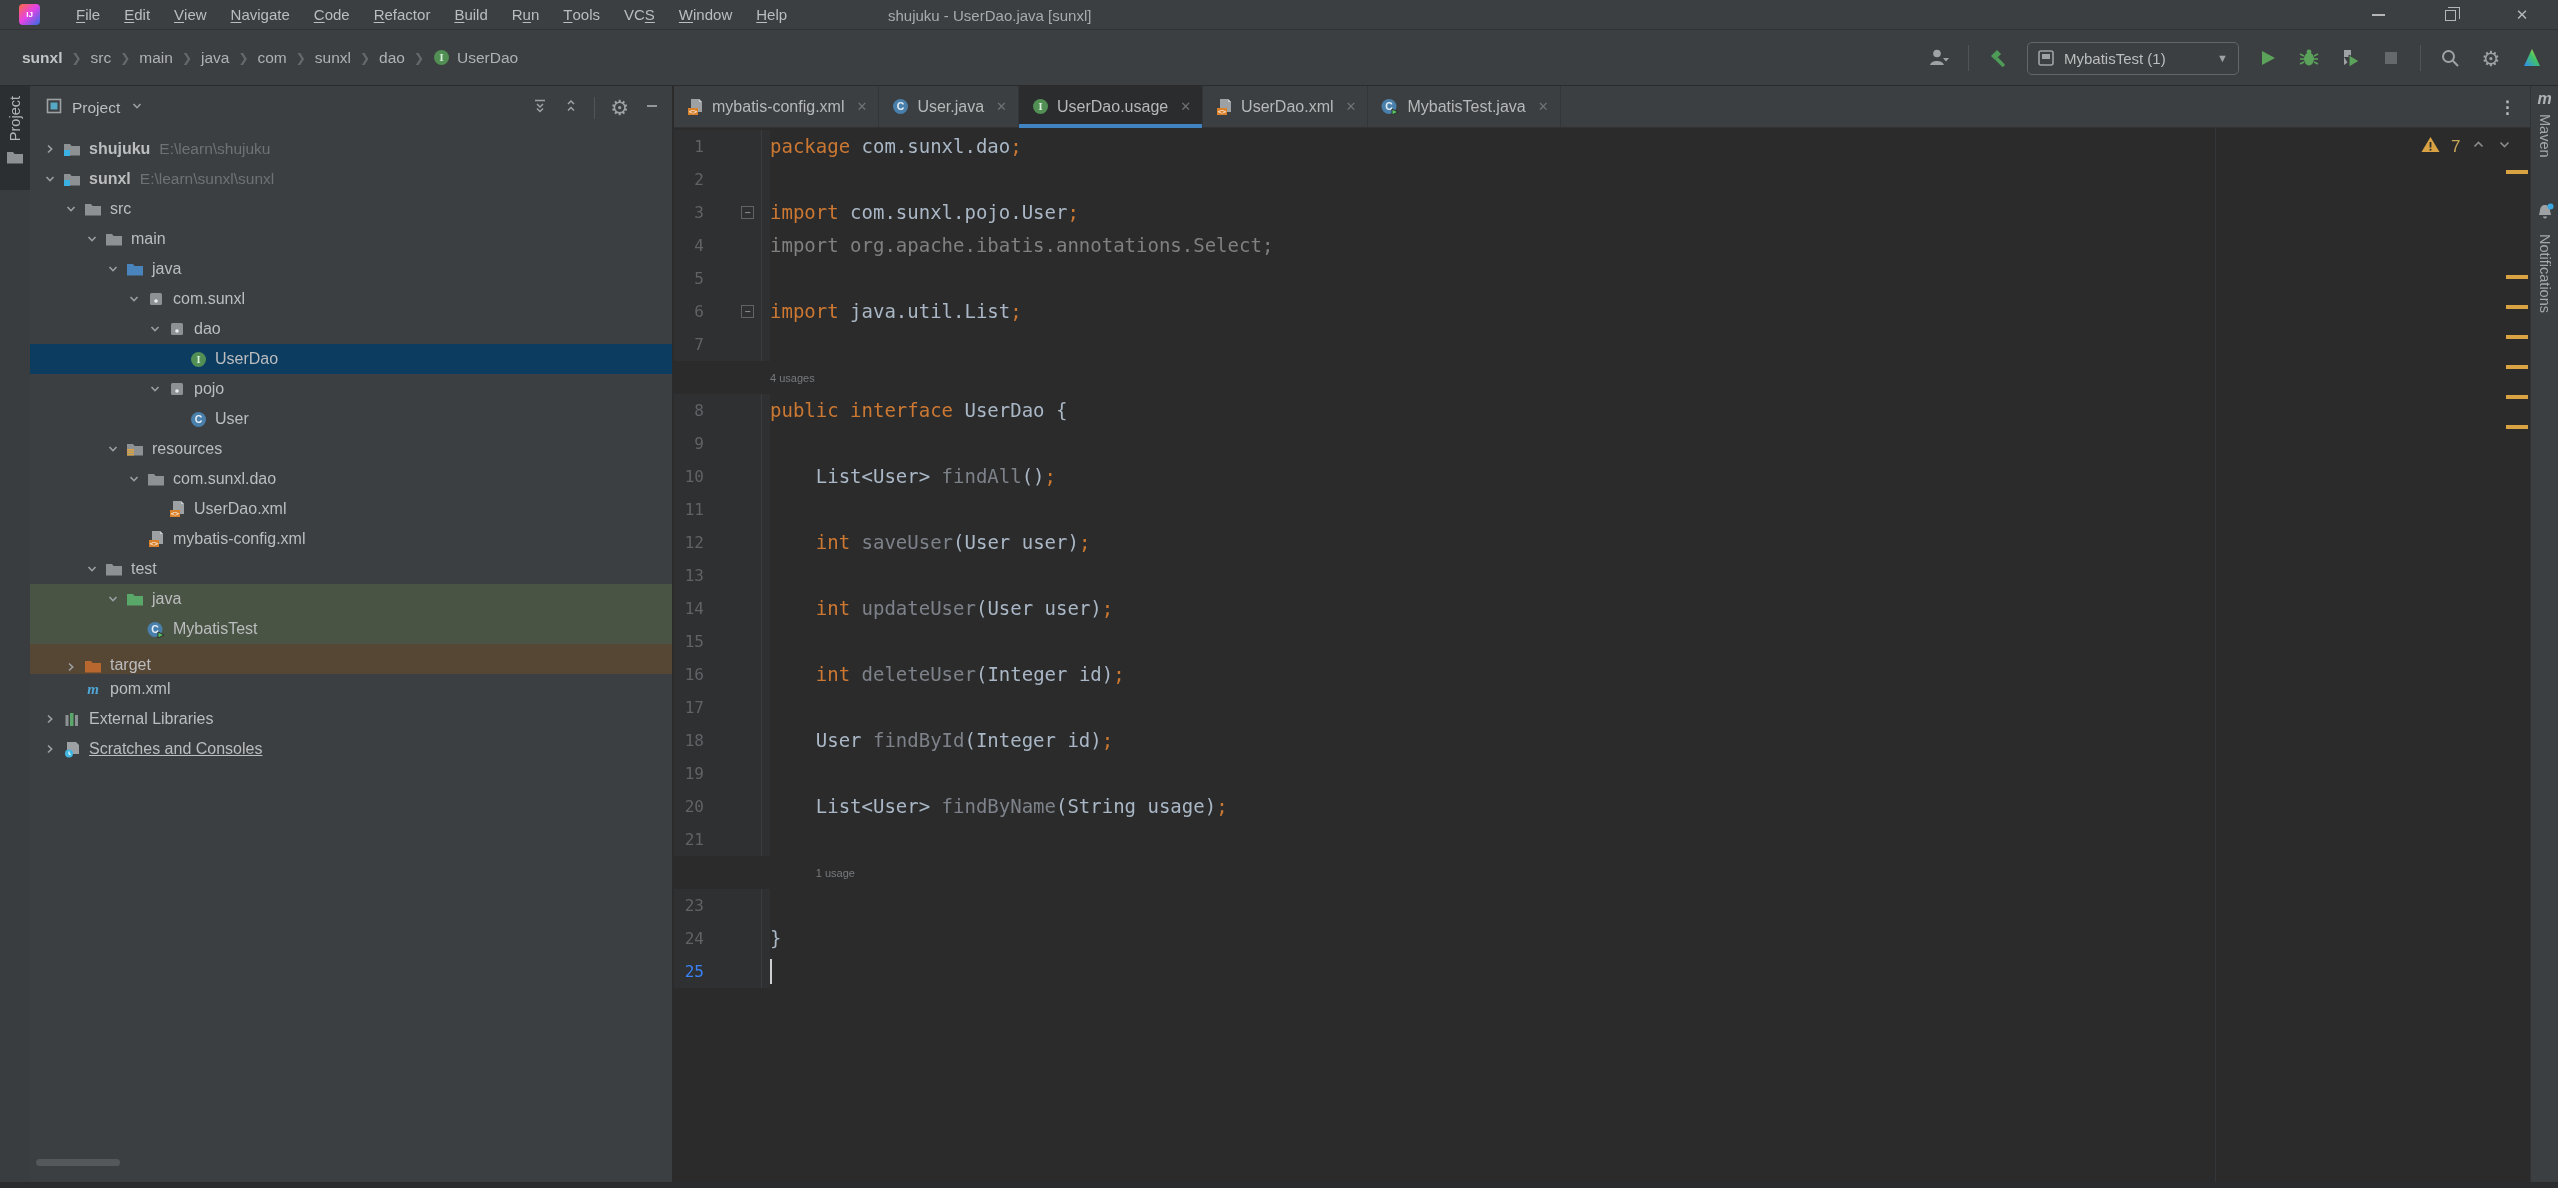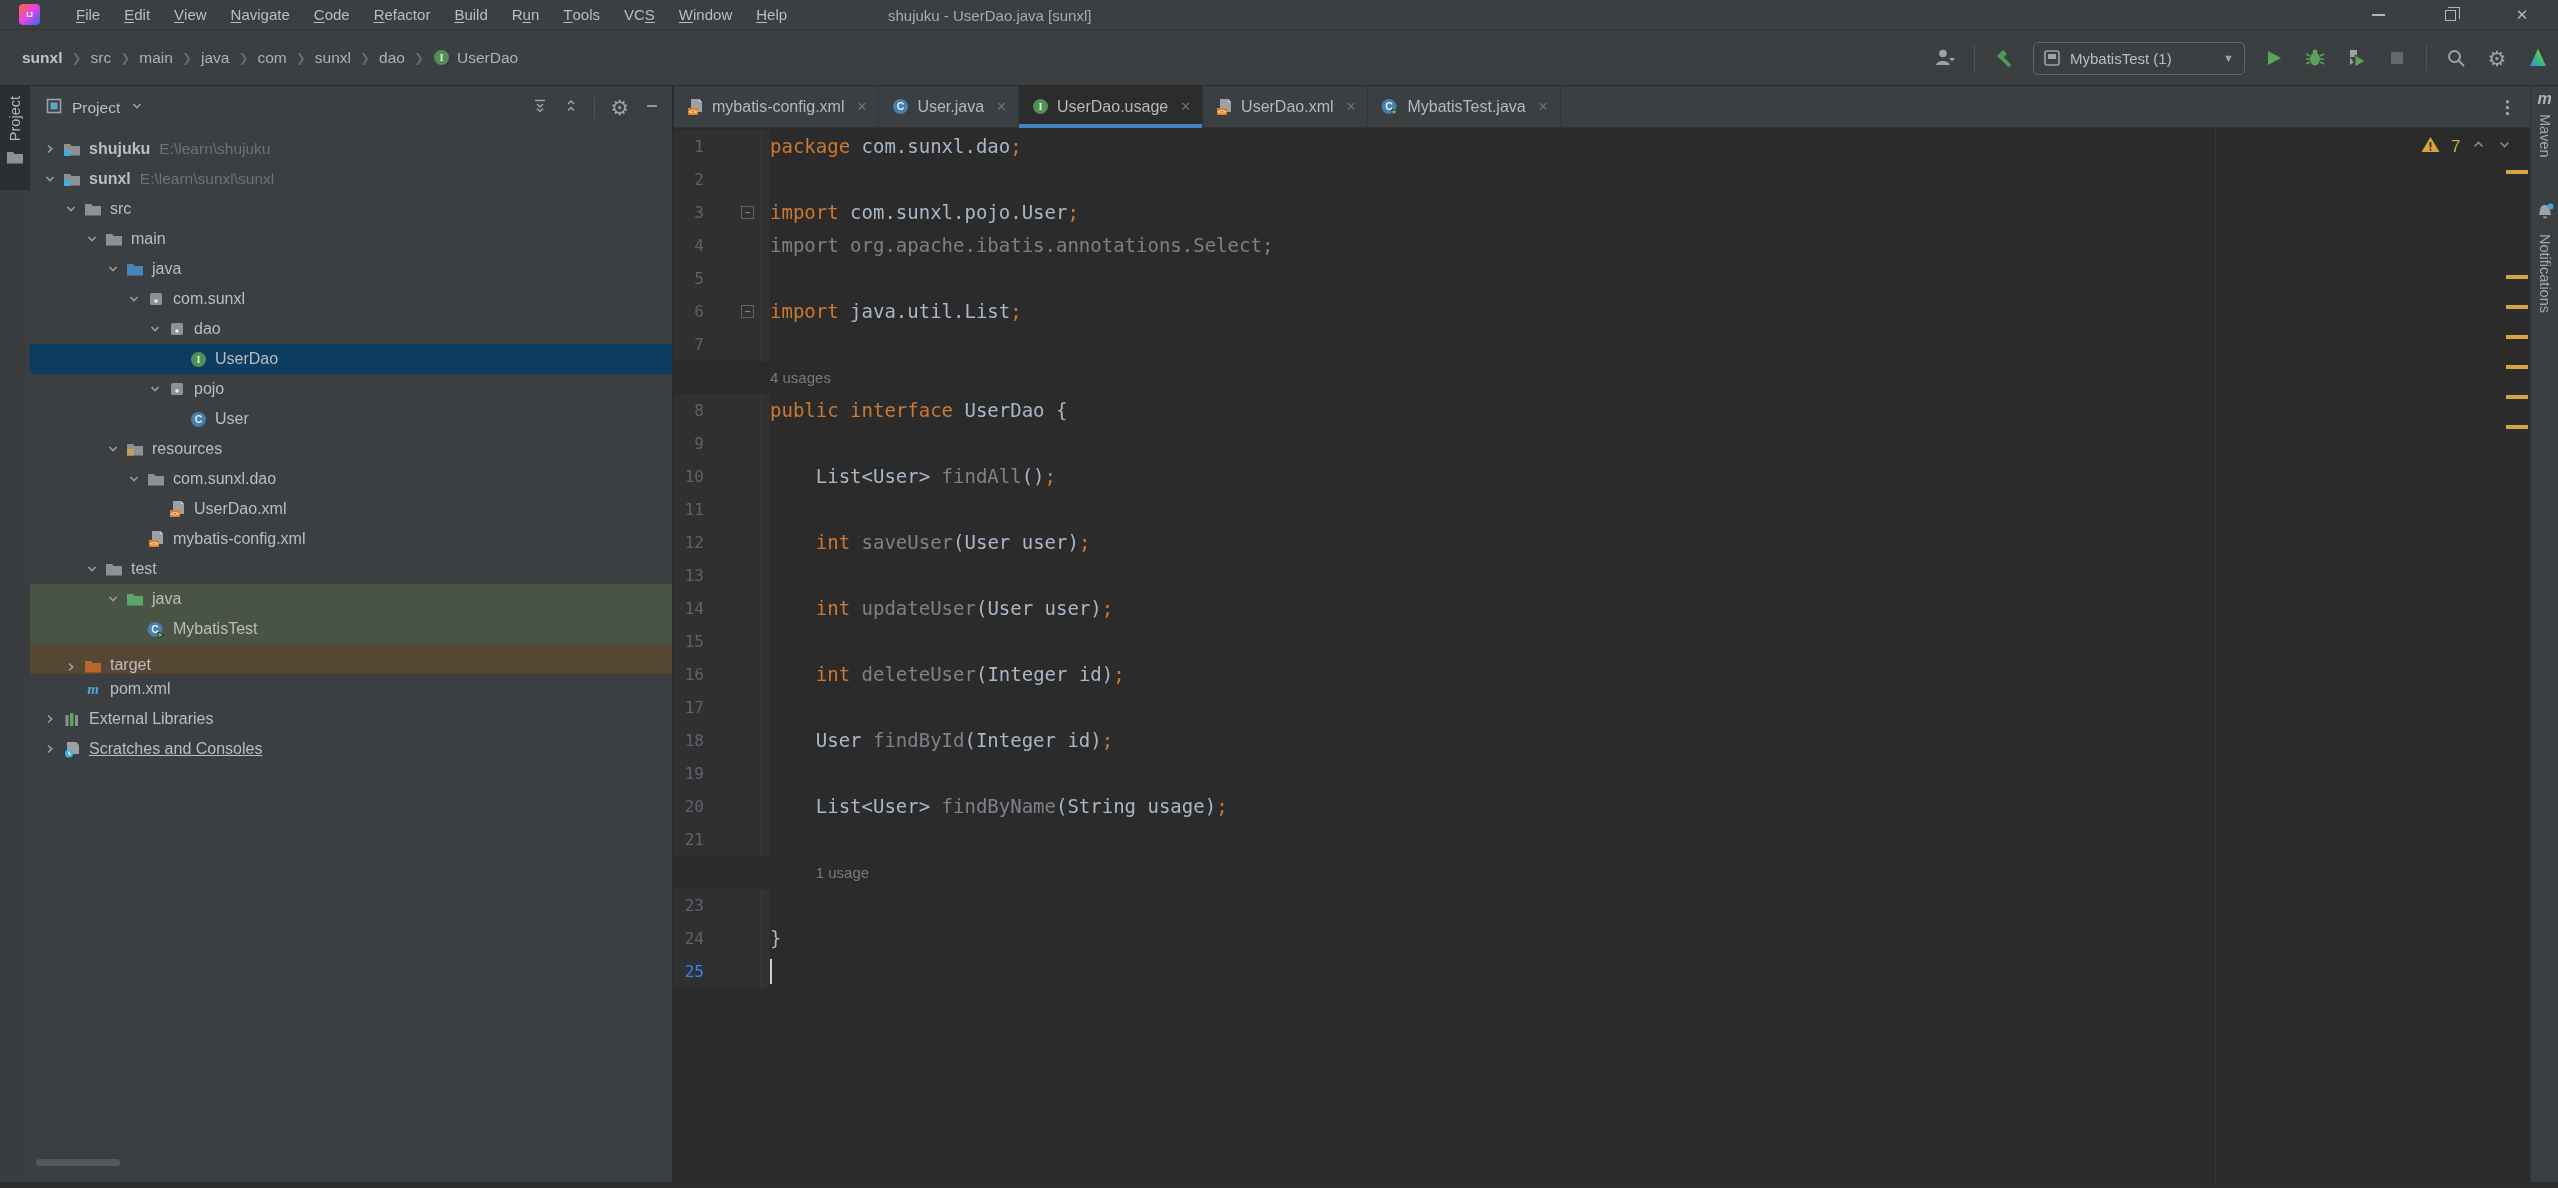--- a/index.html
+++ b/index.html
@@ -29,21 +29,21 @@
   .glyph-close { font-size:15px; color:#b4b6b8; }
 
   
   #toolbar { position:absolute; left:0; top:30px; width:2558px; height:56px;
     background:#3c3f41; border-bottom:1px solid #2b2b2b; display:flex; align-items:center; }
   #breadcrumbs { display:flex; align-items:center; margin-left:18px; font-size:15.5px; color:#afb1b3; }
   .crumb { padding:2px 4px; }
   .crumb.bold { font-weight:bold; color:#c2c4c6; }
   .crumb-sep { color:#66696c; font-size:12px; padding:0 5px; }
   .crumb-leaf { display:flex; align-items:center; gap:7px; padding:2px 4px; }
-  #toolbar-right { position:absolute; right:8px; top:0; height:56px; display:flex;
+  #toolbar-right { position:absolute; right:14px; top:0; height:56px; display:flex;
      align-items:center; gap:17px; }
   .tb-btn { display:flex; align-items:center; justify-content:center; min-width:24px; height:32px; }
   .tb-sep { width:1px; height:26px; background:#515456; }
   #run-combo { display:flex; align-items:center; gap:9px; height:33px; min-width:212px;
     border:1px solid #646668; border-radius:5px; padding:0 10px 0 9px; color:#bbbdbf; font-size:15px; }
   #run-combo .combo-arrow { margin-left:auto; color:#9fa2a4; font-size:11px; }
   .gear-glyph { font-size:21px; color:#9fa2a4; line-height:1; }
 
   
   #left-strip { position:absolute; left:0; top:86px; width:30px; height:1096px; background:#3a3d3f; }
@@ -90,21 +90,21 @@
   .gutter .ln { position:absolute; right:66px; top:0; height:33px; line-height:33px; width:60px; text-align:right; }
   .gutter .ln.current { color:#3b82f6; }
   .gutter::after { content:""; position:absolute; right:8px; top:0; bottom:0; width:1px; background:#3a3d3f; }
   .fold-box { position:absolute; right:16px; top:10px; width:13px; height:13px; border:1px solid #5f6468;
     color:#9da0a2; font-size:10px; line-height:11px; text-align:center; background:#2e3032; z-index:2; }
   .code { font-family:"DejaVu Sans Mono", monospace; font-size:19px; white-space:pre; line-height:33px; }
   .cseg { white-space:pre; }
   .ck { color:#CC7832; } .cp { color:#A9B7C6; } .cs { color:#CC7832; }
   .cg { color:#808080; } .cm { color:#7d828a; } .cf { color:#FFC66D; font-weight:bold; }
   .hint-row { height:33px; display:flex; align-items:center; }
-  .hint-text { color:#777b7e; font-size:15px; font-family:"Liberation Sans", sans-serif; }
+  .hint-text { color:#777b7e; font-size:11px; font-family:"Liberation Sans", sans-serif; }
   #caret { position:absolute; width:2px; height:25px; background:#cdd0d2; }
   #margin-guide { position:absolute; left:1541px; top:0; bottom:0; width:1px; background:#34373a; }
   .stripe-mark { position:absolute; left:1832px; width:22px; height:4px; background:#d9a343; }
   #inspections { position:absolute; left:1747px; top:8px; display:flex; align-items:center; gap:11px; }
   #inspections .warn-count { color:#c7a758; font-size:17px; }
 
   
   #right-strip { position:absolute; left:2530px; top:86px; width:28px; height:1096px;
     background:#3c3f41; border-left:1px solid #323232; display:flex; flex-direction:column; align-items:center; }
   #right-strip .maven-m { color:#b0b3b5; font-size:16px; font-weight:bold; font-style:italic; margin-top:4px; }

